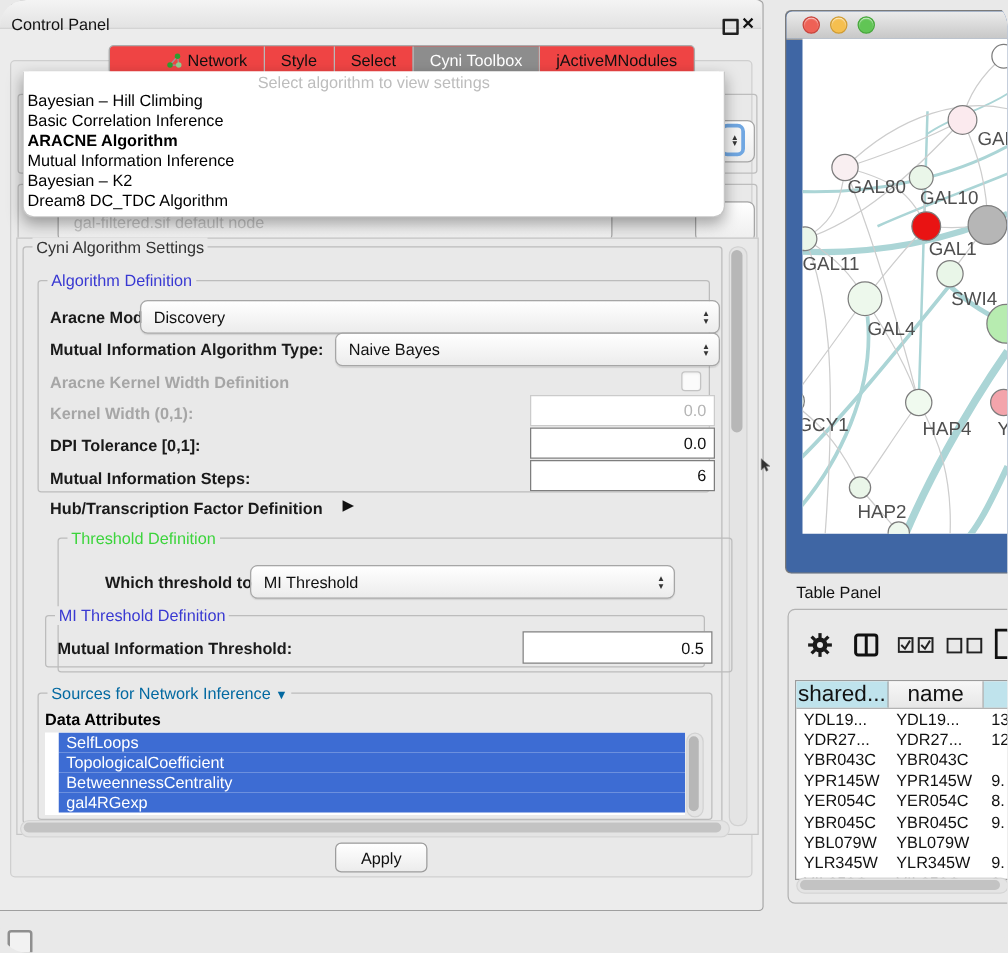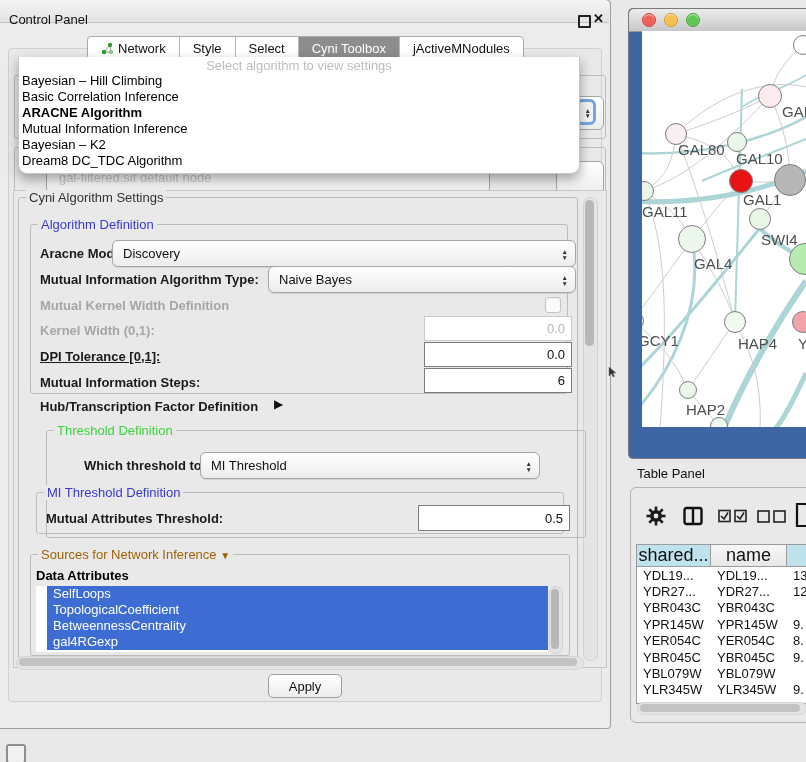--- a/index.html
+++ b/index.html
@@ -1,32 +1,32 @@
 <!DOCTYPE html>
 <html><head>
 <meta charset="utf-8">
 <style>
   html,body{margin:0;padding:0;background:#e9e9e9;}
   #screen{position:relative;width:806px;height:762px;overflow:hidden;background:#e9e9e9;
-          font-family:"Liberation Sans",sans-serif;-webkit-font-smoothing:antialiased;}
+          font-family:"Liberation Sans",sans-serif;border-radius:21px;-webkit-font-smoothing:antialiased;}
   .abs{position:absolute;}
 
   
   .cp-window{left:0;top:8;width:610px;height:727px;background:#ececec;border:1px solid #9f9f9f;
              border-left:none;border-radius:0 4px 4px 0;}
   .cp-titlebar{left:0;top:8;width:609px;height:22px;border-bottom:1px solid #c2c2c2;
                background:linear-gradient(#f4f4f4,#e3e3e3);border-radius:0 4px 0 0;}
   .cp-title{left:9px;top:12px;font-size:13px;color:#111;}
   .float-icon{left:578px;top:15px;width:9px;height:9px;border:2px solid #222;border-radius:1px;}
   .close-icon{left:593px;top:11px;font-size:13px;font-weight:bold;color:#111;}
   .cp-body{left:8px;top:48px;width:592px;height:652px;background:#e9e9e9;border:1px solid #cfcfcf;border-radius:4px;}
 
   
-  .seg{display:flex;height:22px;background:#ffffff;border:1px solid #ababab;border-radius:4px;
-       overflow:hidden;box-shadow:0 1px 1px rgba(0,0,0,.08);}
+  .seg{display:flex;height:22px;background:#ef4444;border:1px solid #ababab;border-radius:4px;
+       overflow:hidden;box-shadow:0 1px 1px rgba(0,0,0,.08);padding-left:32px;}
   .seg .seg-tab{display:flex;align-items:center;gap:4px;padding:0 13px;font-size:13px;color:#111;
        border-left:1px solid #b9b9b9;white-space:nowrap;cursor:default;}
   .seg .seg-tab:first-child{border-left:none;}
   .seg .seg-tab.selected{background:#8d8d8d;color:#fff;}
   .top-tabs{left:87px;top:36px;}
   .bottom-tabs{left:147px;top:706px;}
 
   
   .frag-group{border:1px solid #bdbdbd;border-radius:3px;background:transparent;}
   .frag-combo{background:linear-gradient(#fff,#ededed);border:1px solid #a6a6a6;border-radius:6px;}
@@ -187,29 +187,29 @@
 
   <div class="abs lbl" style="left:40px;top:272px;">Mutual Information Algorithm Type:</div>
   <div class="abs combo" style="left:268px;top:266px;width:296px;height:25px;">
     <span>Naive Bayes</span>
     <div class="spinners">
         <span>▲</span>
         <span>▼</span>
       </div>
   </div>
 
-  <div class="abs lbl disabled" style="left:40px;top:298px;">Mutual Kernel Width Definition</div>
+  <div class="abs lbl disabled" style="left:40px;top:298px;">Aracne Kernel Width Definition</div>
   <div class="abs checkbox" style="left:545px;top:297px;"></div>
 
   <div class="abs lbl disabled" style="left:40px;top:323px;">Kernel Width (0,1):</div>
   <div class="abs tfield disabled" style="left:424px;top:316px;width:140px;height:23px;">
     <span>0.0</span>
   </div>
 
-  <div class="abs lbl" style="left:40px;top:349px;text-decoration:underline;">DPI Tolerance [0,1]:</div>
+  <div class="abs lbl" style="left:40px;top:349px;">DPI Tolerance [0,1]:</div>
   <div class="abs tfield" style="left:424px;top:342px;width:140px;height:23px;">
     <span>0.0</span>
   </div>
 
   <div class="abs lbl" style="left:40px;top:375px;">Mutual Information Steps:</div>
   <div class="abs tfield" style="left:424px;top:368px;width:140px;height:23px;">
     <span>6</span>
   </div>
 
   <div class="abs lbl" style="left:40px;top:399px;">Hub/Transcription Factor Definition</div>
@@ -223,27 +223,27 @@
     <span class="gbox-title t-blue">MI Threshold Definition</span>
   </div>
 
   <div class="abs combo" style="left:200px;top:452px;width:328px;height:25px;">
     <span>MI Threshold</span>
     <div class="spinners">
         <span>▲</span>
         <span>▼</span>
       </div>
   </div>
-  <div class="abs lbl" style="left:46px;top:511px;">Mutual Attributes Threshold:</div>
+  <div class="abs lbl" style="left:46px;top:511px;">Mutual Information Threshold:</div>
   <div class="abs tfield" style="left:418px;top:505px;width:144px;height:24px;">
     <span>0.5</span>
   </div>
 
   <div class="abs gbox" style="left:30px;top:554px;width:538px;height:100px;">
-    <span class="gbox-title" style="color:#a16207;">
+    <span class="gbox-title" style="color:#0369a1;">
       <span>Sources for Network Inference</span>
       <span style="font-size:10px;"> ▼</span>
     </span>
   </div>
   <div class="abs lbl" style="left:36px;top:568px;color:#000;">Data Attributes</div>
   <div class="abs attr-list" style="left:36px;top:586px;width:512px;height:66px;" id="attr-list">
       <div class="attr-row">SelfLoops</div>
       <div class="attr-row">TopologicalCoefficient</div>
       <div class="attr-row">BetweennessCentrality</div>
       <div class="attr-row">gal4RGexp</div>

